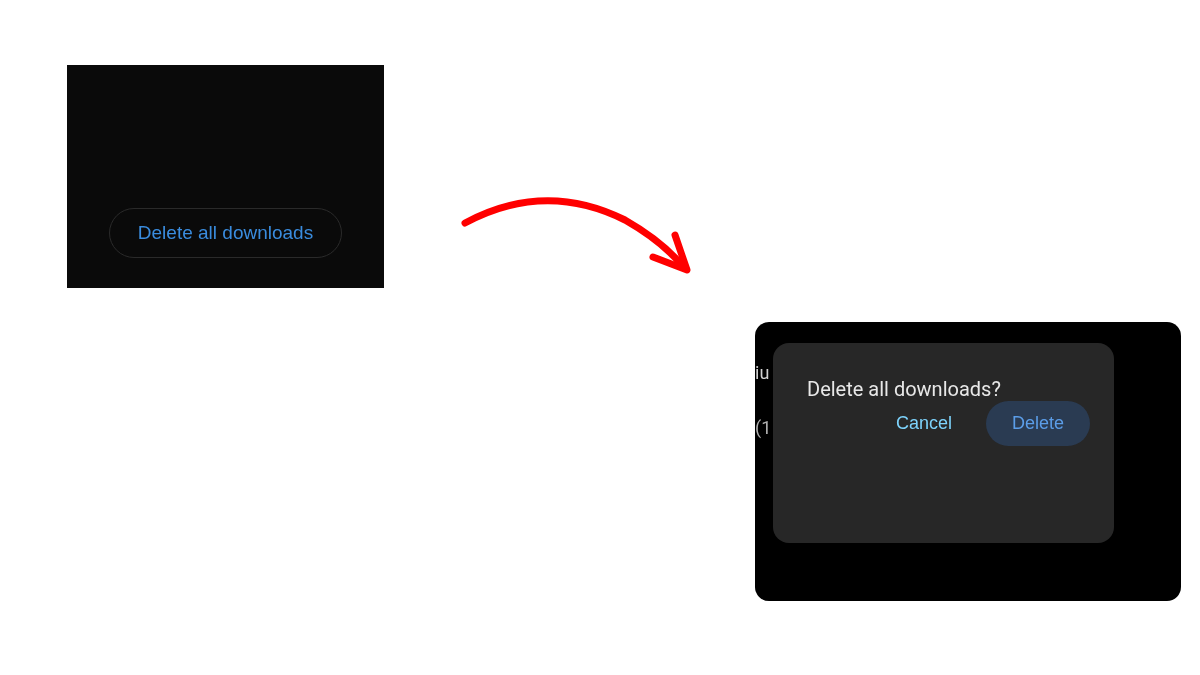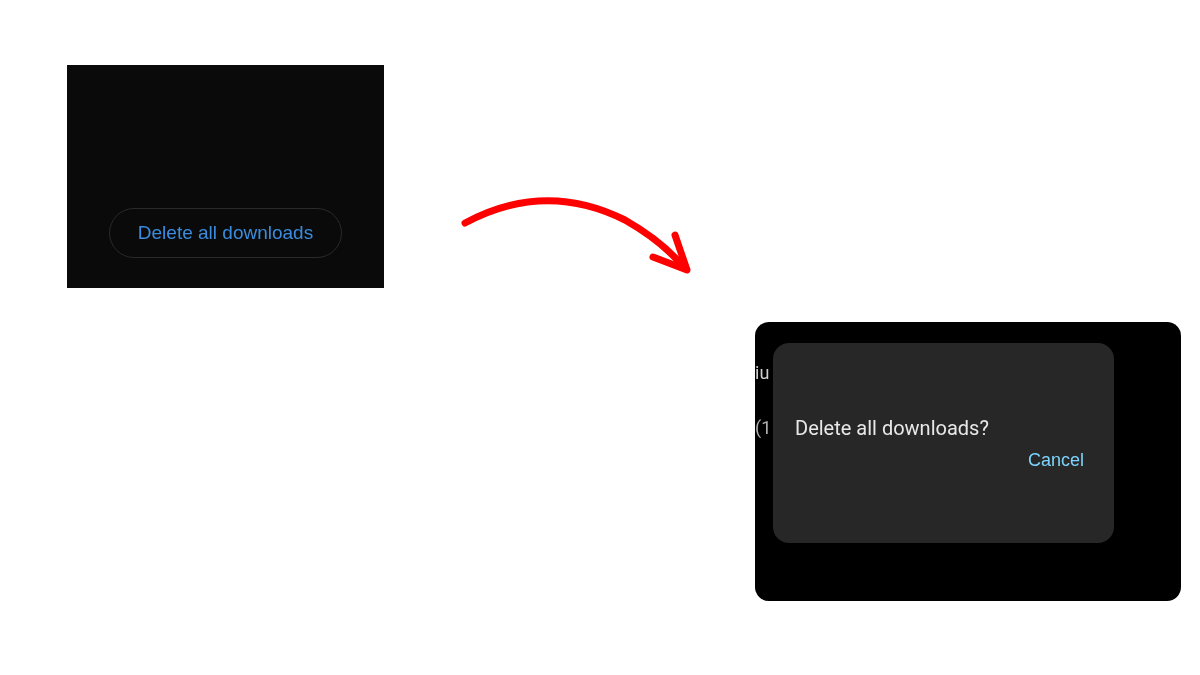--- a/index.html
+++ b/index.html
@@ -77,24 +77,24 @@
       white-space: nowrap;
     }
     .dialog {
       position: absolute;
       left: 18px;
       top: 21px;
       width: 341px;
       height: 200px;
       background: #272727;
       border-radius: 16px;
-      padding: 12px;
+      padding: 24px;
       display: flex;
       flex-direction: column;
-      justify-content: center;
+      justify-content: flex-start;
     }
     .dialog-title {
       color: #e8e8e8;
       font-size: 20px;
       font-weight: 400;
       margin-top: 10px;
       margin-left: 10px;
     }
     .dialog-buttons {
       display: flex;
@@ -140,15 +140,18 @@
 
 <div class="panel2">
   <div class="bg-text1">iu</div>
   <div class="bg-text2">(1</div>
   <div class="dialog">
     <div class="dialog-title">Delete all downloads?</div>
     <div class="dialog-buttons">
       <button class="cancel-btn">
         <span>Cancel</span>
       </button>
+      <button class="delete-btn">
+        <span>Delete</span>
+      </button>
     </div>
   </div>
 </div>
 
 </body></html>

